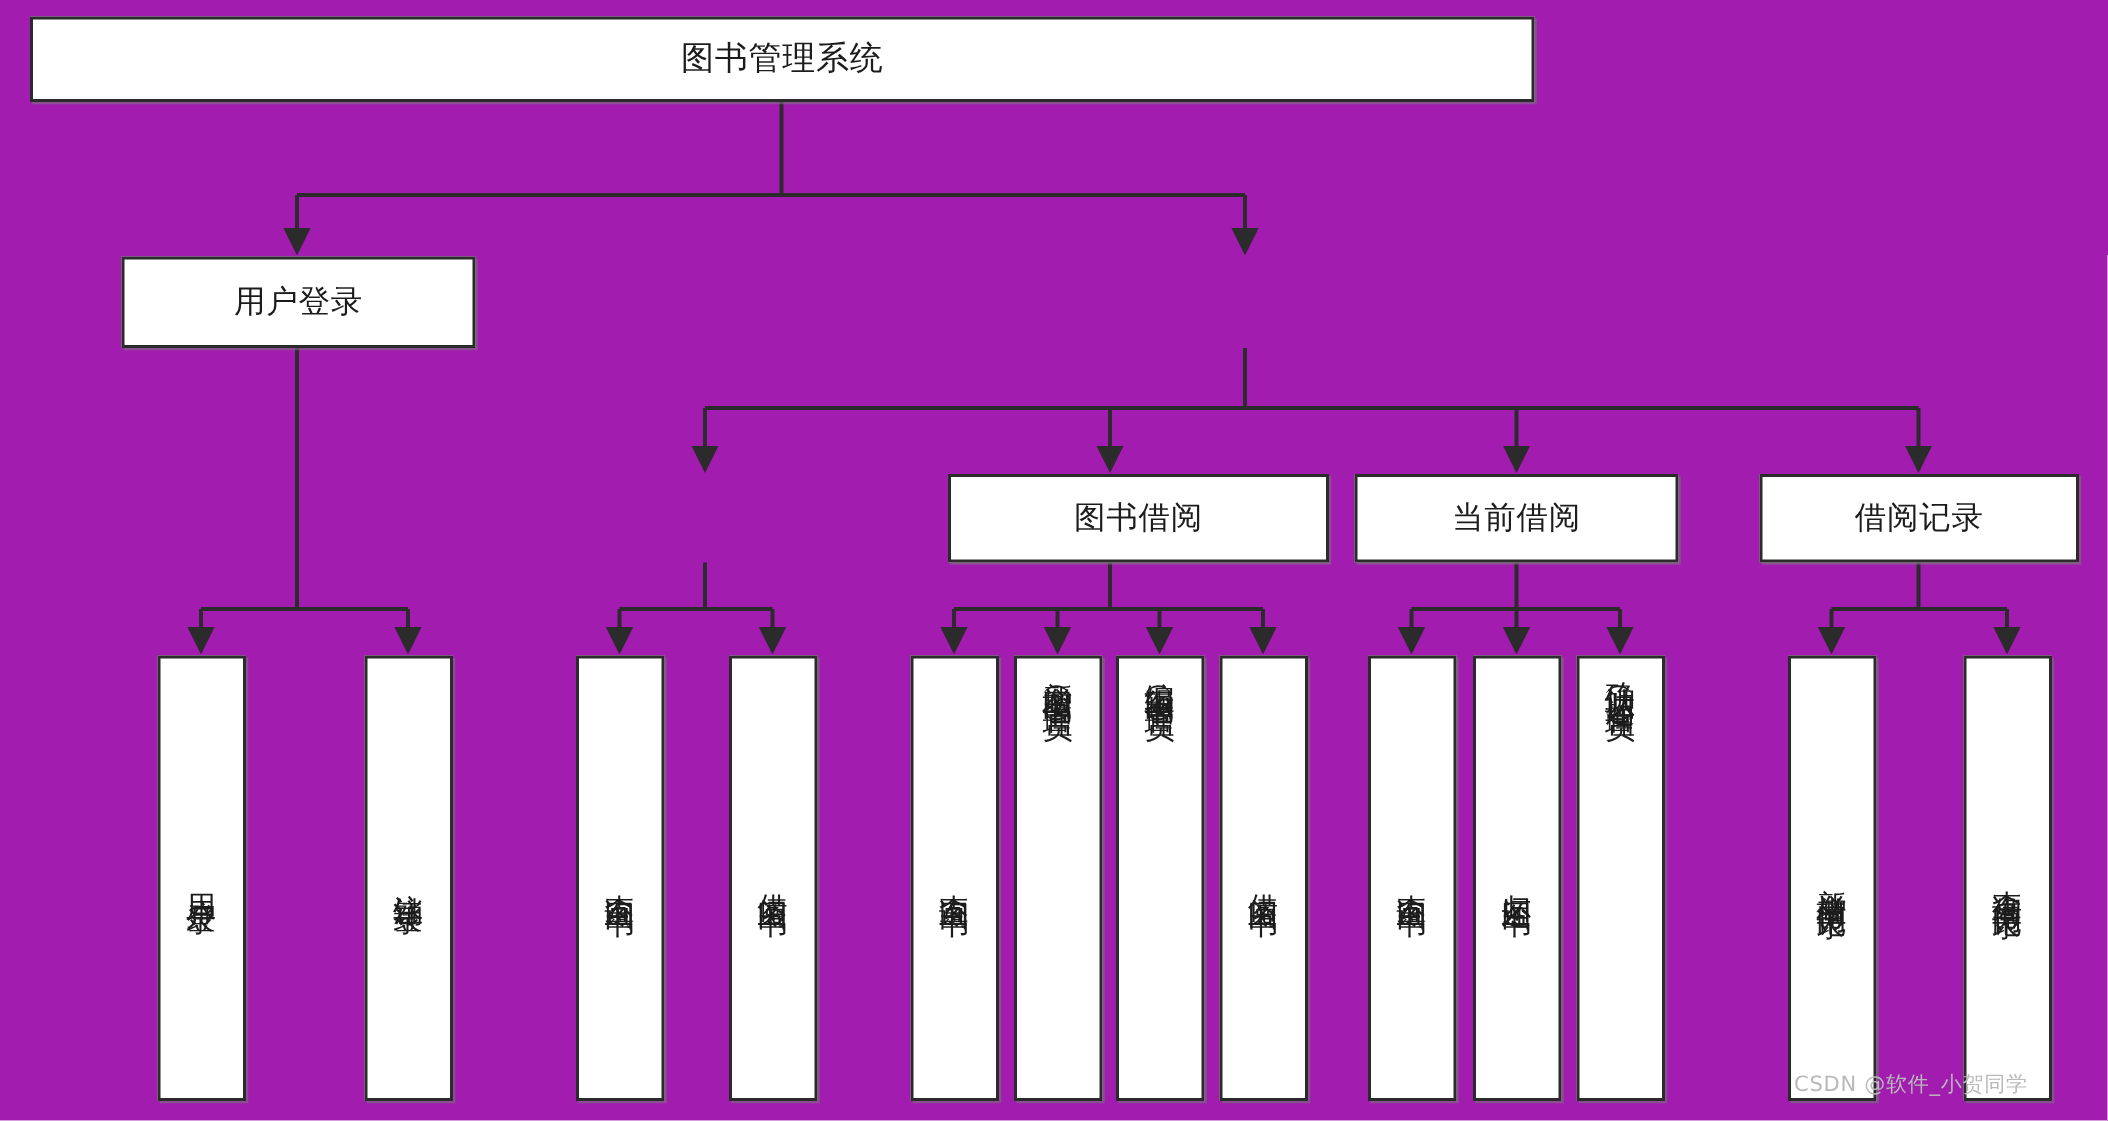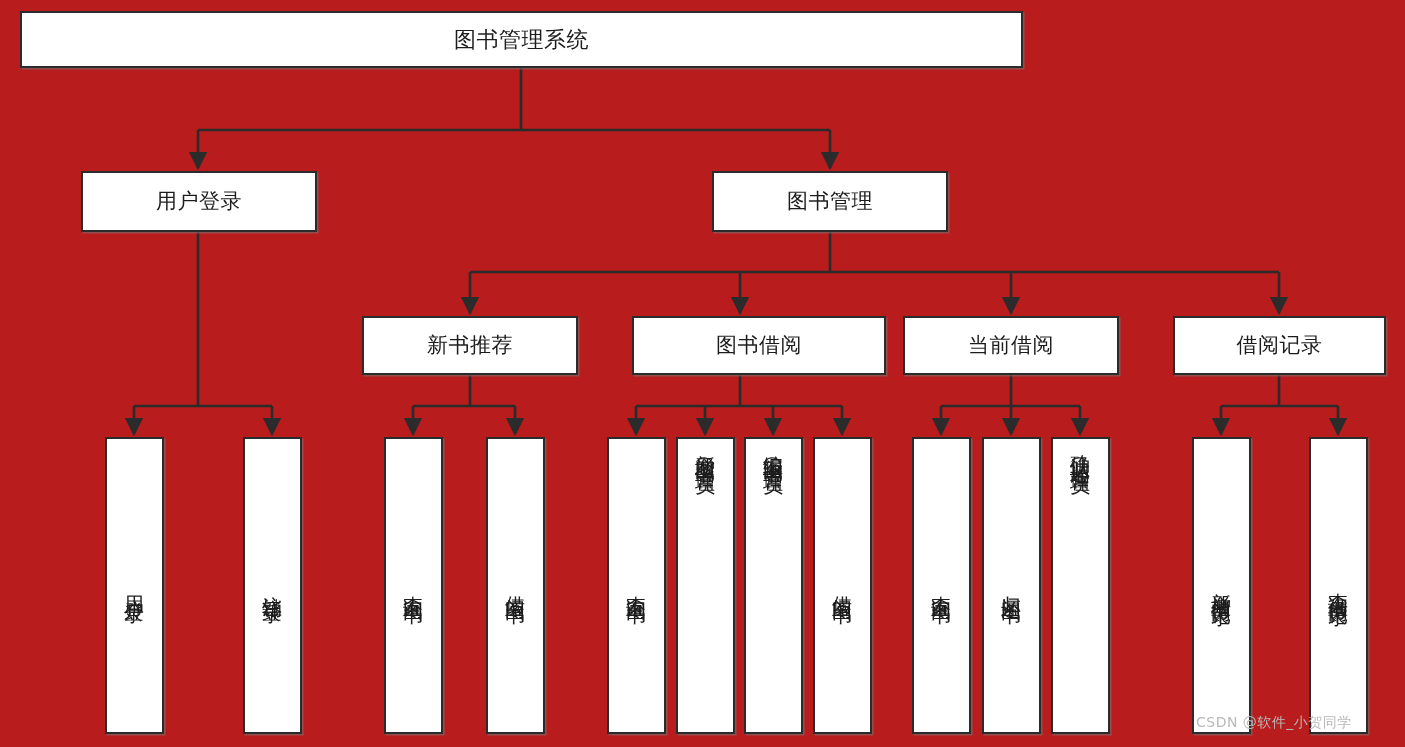--- a/index.html
+++ b/index.html
@@ -8,21 +8,21 @@
     padding: 0;
     background: #ffffff;
   }
   body {
     font-family: "DejaVu Sans", "Liberation Sans", sans-serif;
   }
   #diagram-canvas {
     position: relative;
     width: 1405px;
     height: 747px;
-    background: #b91c1c;
+    background: #a21caf;
     overflow: hidden;
   }
   #edge-layer {
     position: absolute;
     left: 0;
     top: 0;
     width: 1405px;
     height: 747px;
     pointer-events: none;
   }
@@ -137,27 +137,21 @@
   </svg>
 
   <div class="node horiz root" style="left:20px; top:11px; width:1003px; height:57px;">
     <span class="node-label">图书管理系统</span>
   </div>
 
   <div class="node horiz" style="left:81px; top:171px; width:236px; height:61px;">
     <span class="node-label">用户登录</span>
   </div>
 
-  <div class="node horiz" style="left:712px; top:171px; width:236px; height:61px;">
-    <span class="node-label">图书管理</span>
-  </div>
-
-  <div class="node horiz" style="left:362px; top:316px; width:216px; height:59px;">
-    <span class="node-label">新书推荐</span>
-  </div>
+
 
   <div class="node horiz" style="left:632px; top:316px; width:254px; height:59px;">
     <span class="node-label">图书借阅</span>
   </div>
 
   <div class="node horiz" style="left:903px; top:316px; width:216px; height:59px;">
     <span class="node-label">当前借阅</span>
   </div>
 
   <div class="node horiz" style="left:1173px; top:316px; width:213px; height:59px;">

